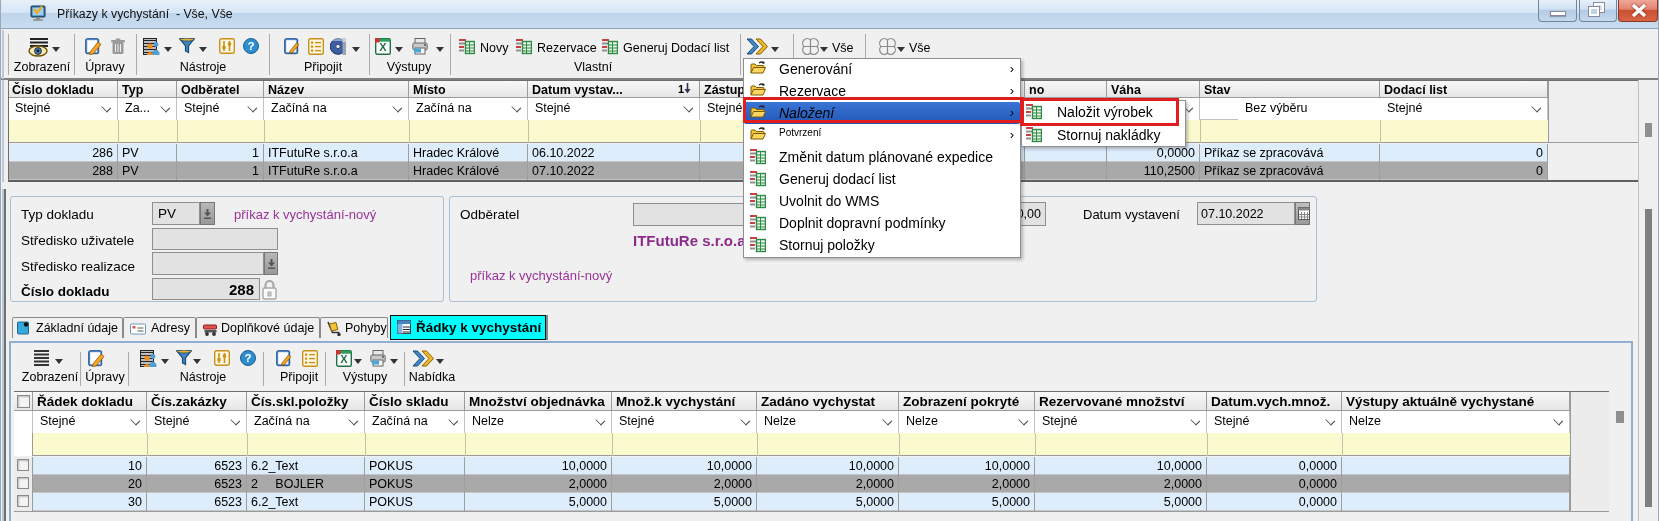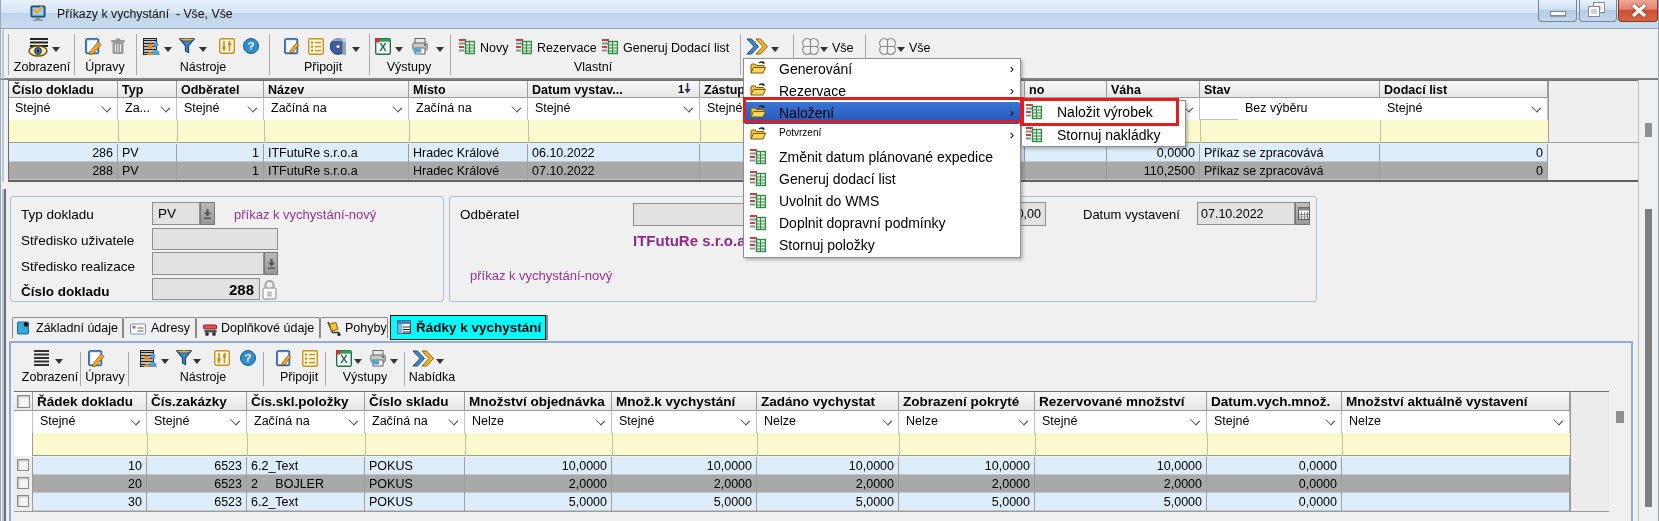--- a/index.html
+++ b/index.html
@@ -478,21 +478,21 @@
 <div class="cell hdr2" style="left:33px;top:392px;width:114px;height:19px;">Řádek dokladu</div>
 <div class="cell hdr2" style="left:147px;top:392px;width:100px;height:19px;">Čís.zakázky</div>
 <div class="cell hdr2" style="left:247px;top:392px;width:118px;height:19px;">Čís.skl.položky</div>
 <div class="cell hdr2" style="left:365px;top:392px;width:100px;height:19px;">Číslo skladu</div>
 <div class="cell hdr2" style="left:465px;top:392px;width:147px;height:19px;">Množství objednávka</div>
 <div class="cell hdr2" style="left:612px;top:392px;width:145px;height:19px;">Množ.k vychystání</div>
 <div class="cell hdr2" style="left:757px;top:392px;width:142px;height:19px;">Zadáno vychystat</div>
 <div class="cell hdr2" style="left:899px;top:392px;width:136px;height:19px;">Zobrazení pokryté</div>
 <div class="cell hdr2" style="left:1035px;top:392px;width:172px;height:19px;">Rezervované množství</div>
 <div class="cell hdr2" style="left:1207px;top:392px;width:135px;height:19px;">Datum.vych.množ.</div>
-<div class="cell hdr2" style="left:1342px;top:392px;width:228px;height:19px;">Množství aktuálně vystavení</div>
+<div class="cell hdr2" style="left:1342px;top:392px;width:228px;height:19px;">Výstupy aktuálně vychystané</div>
 <div class="a" style="left:17px;top:395px;width:13px;height:13px;background:#f4f4f4;border:1px solid #8a8a8a;box-shadow:inset 1px 1px 2px #bbb;"></div>
 <div class="a" style="left:14px;top:411px;width:1556px;height:22px;background:#fff;border-bottom:1px solid #c0c0c0;"></div>
 <div class="cell flt" style="left:14px;top:411px;width:19px;height:22px;"></div>
 <div class="cell flt" style="left:33px;top:411px;width:114px;height:22px;">Stejné<span class="chev"></span></div>
 <div class="cell flt" style="left:147px;top:411px;width:100px;height:22px;">Stejné<span class="chev"></span></div>
 <div class="cell flt" style="left:247px;top:411px;width:118px;height:22px;">Začíná na<span class="chev"></span></div>
 <div class="cell flt" style="left:365px;top:411px;width:100px;height:22px;">Začíná na<span class="chev"></span></div>
 <div class="cell flt" style="left:465px;top:411px;width:147px;height:22px;">Nelze<span class="chev"></span></div>
 <div class="cell flt" style="left:612px;top:411px;width:145px;height:22px;">Stejné<span class="chev"></span></div>
 <div class="cell flt" style="left:757px;top:411px;width:142px;height:22px;">Nelze<span class="chev"></span></div>
@@ -574,21 +574,21 @@
 <div class="a" style="left:744px;top:80px;width:276px;height:22px;z-index:51;">
     <svg width="16" height="17" viewBox="0 0 16 17" style="position:absolute;left:6px;top:2px;">
       <path d="M1 13 L1 5 Q1 4 2 4 L5 4 L6.5 5.5 L13 5.5 Q14 5.5 14 6.5 L14 7" fill="#f7c63d" stroke="#7a5b00" stroke-width="1"></path>
       <path d="M1 13 L3.5 7.5 L15.5 7.5 L13 13 Z" fill="#fbd560" stroke="#7a5b00" stroke-width="1"></path>
       <path d="M9 3 Q12 1 14 3" fill="none" stroke="#222" stroke-width="1.3"></path>
       <path d="M14 1.2 L14.6 3.8 L12 3.6 Z" fill="#222"></path>
     </svg>
     <div style="position:absolute;left:35px;top:2.5px;font-size:14px;white-space:nowrap;">Rezervace</div>
     <div style="position:absolute;right:6px;top:2.5px;font-size:13px;">›</div>
   </div>
-<div class="a" style="left:744px;top:102px;width:276px;height:22px;z-index:51;background:linear-gradient(#3a74d4,#2258b8);border-radius:2px;">
+<div class="a" style="left:744px;top:102px;width:276px;height:22px;z-index:51;background:linear-gradient(#3a74d4,#2258b8);border-radius:2px;font-style:italic;">
     <svg width="16" height="17" viewBox="0 0 16 17" style="position:absolute;left:6px;top:2px;">
       <path d="M1 13 L1 5 Q1 4 2 4 L5 4 L6.5 5.5 L13 5.5 Q14 5.5 14 6.5 L14 7" fill="#f7c63d" stroke="#7a5b00" stroke-width="1"></path>
       <path d="M1 13 L3.5 7.5 L15.5 7.5 L13 13 Z" fill="#fbd560" stroke="#7a5b00" stroke-width="1"></path>
       <path d="M9 3 Q12 1 14 3" fill="none" stroke="#222" stroke-width="1.3"></path>
       <path d="M14 1.2 L14.6 3.8 L12 3.6 Z" fill="#222"></path>
     </svg>
     <div style="position:absolute;left:35px;top:2.5px;font-size:14px;white-space:nowrap;">Naložení</div>
     <div style="position:absolute;right:6px;top:2.5px;font-size:13px;">›</div>
   </div>
 <div class="a" style="left:744px;top:124px;width:276px;height:22px;z-index:51;">

